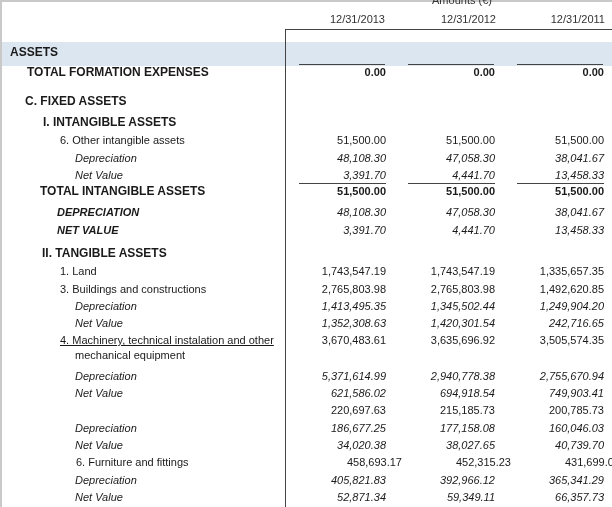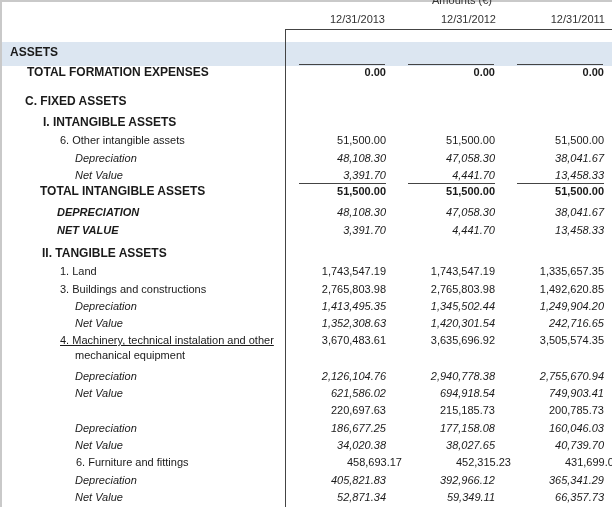--- a/index.html
+++ b/index.html
@@ -134,21 +134,21 @@
     </div>
     <div class="row" style="top: 333px;">
       <div class="lbl " style="left: 60px; font-size: 11px; text-decoration: underline;">4. Machinery, technical instalation and other</div>
       <div class="lbl" style="left: 75px; top: 15px; font-size: 11px;">mechanical equipment</div>
       <div class="num c0 ">3,670,483.61</div>
       <div class="num c1 ">3,635,696.92</div>
       <div class="num c2 ">3,505,574.35</div>
     </div>
     <div class="row" style="top: 369px;">
       <div class="lbl i" style="left: 75px; font-size: 11px;">Depreciation</div>
-      <div class="num c0 i">2,126,104.76</div>
+      <div class="num c0 i">5,371,614.99</div>
       <div class="num c1 i">2,940,778.38</div>
       <div class="num c2 i">2,755,670.94</div>
     </div>
     <div class="row" style="top: 386px;">
       <div class="lbl i" style="left: 75px; font-size: 11px;">Net Value</div>
       <div class="num c0 i">621,586.02</div>
       <div class="num c1 i">694,918.54</div>
       <div class="num c2 i">749,903.41</div>
     </div>
     <div class="row" style="top: 403px;">

